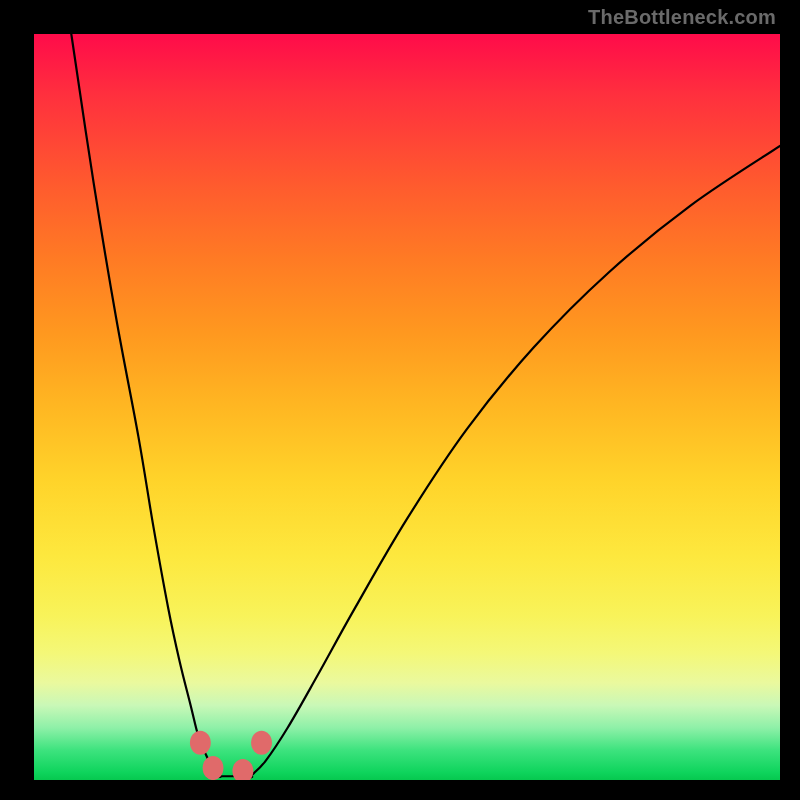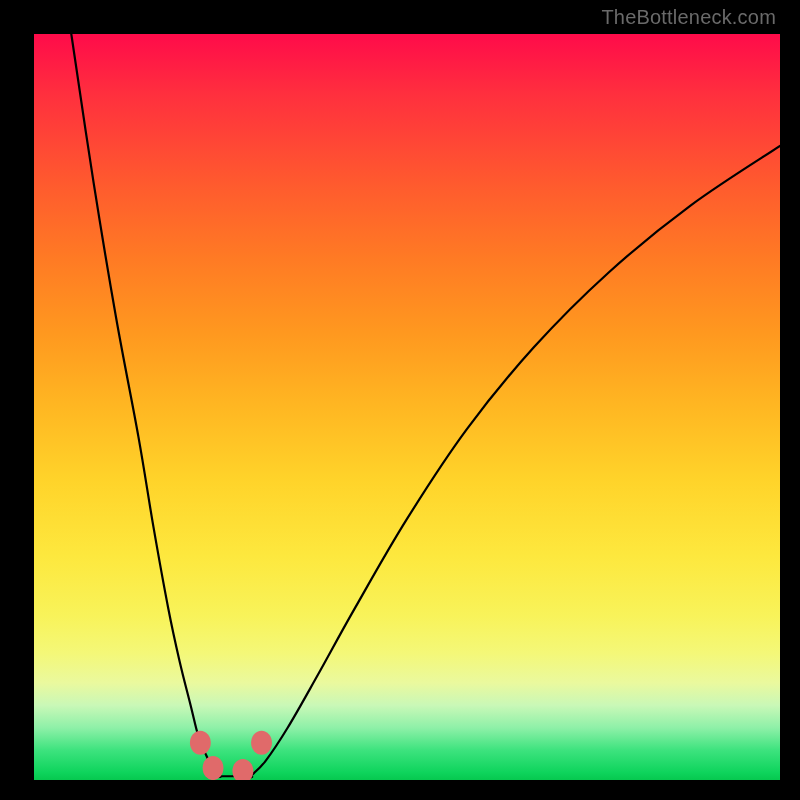--- a/index.html
+++ b/index.html
@@ -39,21 +39,21 @@
       #3de37e 96%,
       #0ed45c 99%,
       #06c84f 100%
     );
   }
   .watermark {
     position: absolute;
     color: #6a6a6a;
     font-size: 20px;
     letter-spacing: 0.2px;
-    font-weight: 400;
+    font-weight: 700;
     user-select: none;
   }
   svg.curves {
     position: absolute;
     top: 0;
     left: 0;
   }
   svg .curve {
     fill: none;
     stroke: #000;

